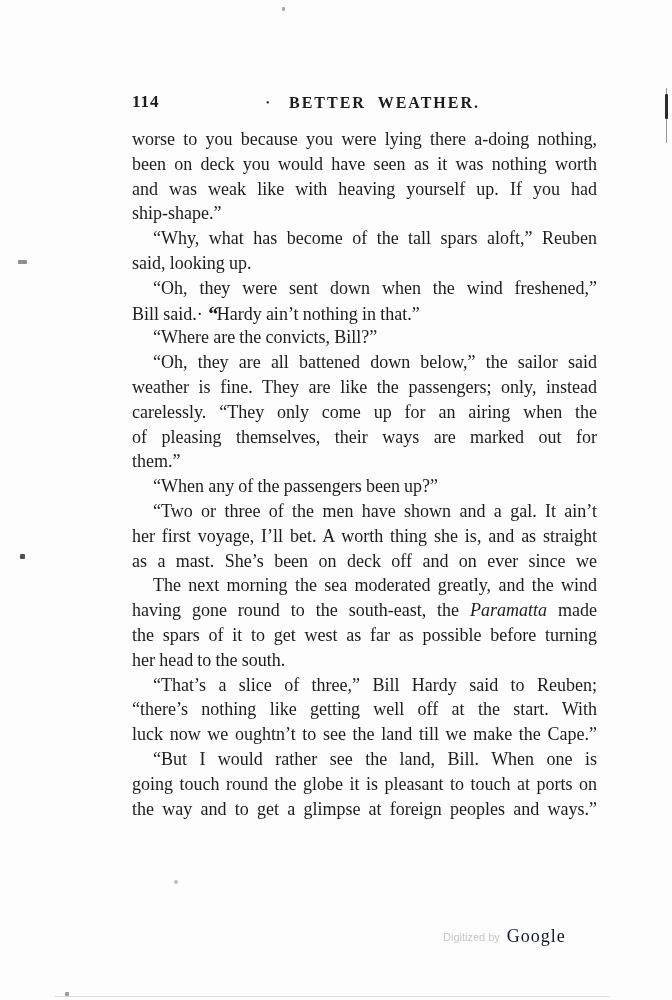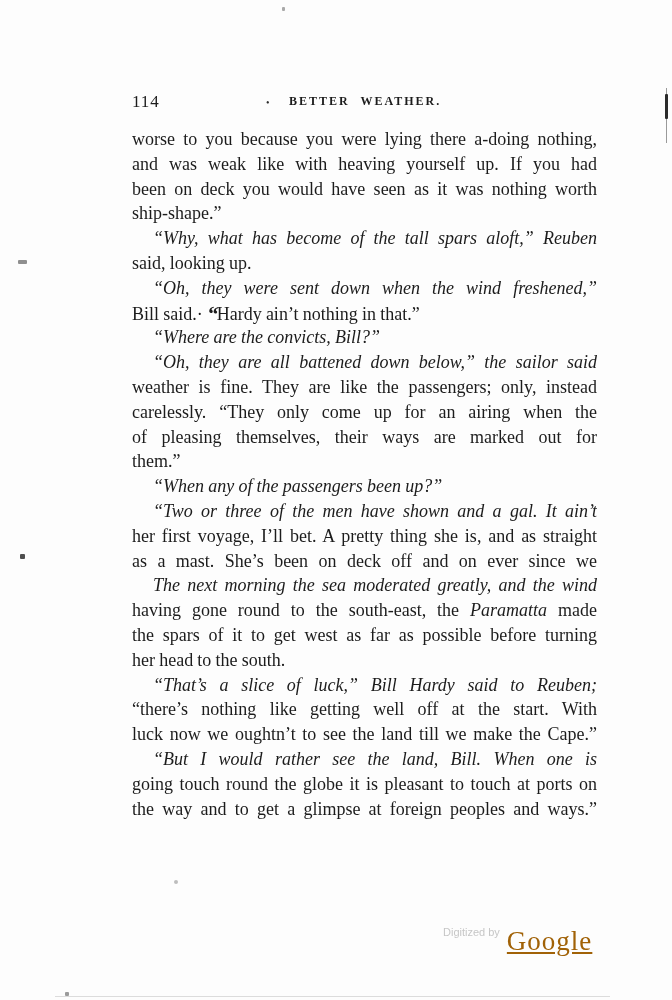--- a/index.html
+++ b/index.html
@@ -7,63 +7,63 @@
     position:relative;
     width:672px; height:1000px;
     background:#fdfdfd;
     overflow:hidden;
     font-family:"Liberation Serif","DejaVu Serif",serif;
     color:#1c1c1c;
   }
   
   .page-number {
     position:absolute; left:132px; top:92px;
-    font-size:17px; font-weight:normal; letter-spacing:1px;
+    font-size:17px; font-weight:bold; letter-spacing:1px;
   }
   .header-sep {
     position:absolute; left:266px; top:97px;
     font-size:10px; color:#2a2a2a;
   }
   .running-title {
     position:absolute; left:289px; top:94px;
-    font-size:12px; font-weight:bold;
+    font-size:16px; font-weight:bold;
     letter-spacing:2px; word-spacing:6px;text-align:right;
   }
   
   .body-text {
     position:absolute; left:132px; top:127px; width:465px;
   }
   .line {
     height:24.8px; line-height:24.8px;
     font-size:18px;
     overflow:hidden;
     text-align:justify; text-align-last:left;
     word-spacing:-0.3px;
   }
   .line.just { text-align-last:justify; }
-  .line.indent { padding-left:21px;font-style:italic; }
+  .line.indent { padding-left:21px; }
   .run-italic { font-style:italic; }
   .run-mark {
     display:inline-block;
     font-weight:bold; font-style:italic;
     font-size:1.2em; letter-spacing:-1px;
     transform:rotate(7deg) translateY(1px);
   }
   
   .footer {
     position:absolute; left:443px; top:926px;
-    display:flex; align-items:flex-start; gap:7px;
+    display:flex; align-items:center; gap:7px;
   }
   .digitized-by {
     font-family:"Liberation Sans","DejaVu Sans",sans-serif;
     font-size:11px; color:#c6c6c6;
   }
   .google-wordmark {
     font-family:"Liberation Serif","DejaVu Serif",serif;
-    font-size:27px; color:#a16207; letter-spacing:1px;text-decoration:underline;
+    font-size:18px; color:#0f172a; letter-spacing:1px;
   }
   
   .artifact { position:absolute; }
   .a-top-dot { left:282px; top:7px; width:3px; height:4px; background:#a9a9a9; border-radius:1px; }
   .a-right-line { right:5px; top:88px; width:1.5px; height:55px; background:#9a9a9a; }
   .a-right-blot { right:4px; top:94px; width:3.5px; height:25px; background:#2b2b2b; border-radius:1px; }
   .a-margin-dash { left:18px; top:260px; width:9px; height:4px; background:#8f8f8f; border-radius:1px; }
   .a-margin-dot { left:20px; top:554px; width:5px; height:5px; background:#4f4f4f; border-radius:1px; }
   .a-below-dot { left:174px; top:880px; width:4px; height:4px; background:#bdbdbd; border-radius:2px; }
   .a-bottom-dot { left:65px; top:992px; width:4px; height:4px; background:#9b9b9b; border-radius:1px; }
@@ -73,42 +73,42 @@
 <body>
 
 <div class="page">
 
   <div class="page-number">114</div>
   <div class="header-sep">•</div>
   <div class="running-title">BETTER WEATHER.</div>
 
   <div class="body-text" id="body-text">
       <div class="line just"><span>worse to you because you were lying there a-doing nothing,</span></div>
+      <div class="line just"><span>been on deck you would have seen as it was nothing worth</span></div>
       <div class="line just"><span>and was weak like with heaving yourself up.  If you had</span></div>
-      <div class="line just"><span>been on deck you would have seen as it was nothing worth</span></div>
       <div class="line"><span>ship-shape.”</span></div>
       <div class="line indent just"><span>“Why, what has become of the tall spars aloft,” Reuben</span></div>
       <div class="line"><span>said, looking up.</span></div>
       <div class="line indent just"><span>“Oh, they were sent down when the wind freshened,”</span></div>
       <div class="line"><span>Bill said.·  </span><span class="run-mark">“</span><span>Hardy ain’t nothing in that.”</span></div>
       <div class="line indent"><span>“Where are the convicts, Bill?”</span></div>
       <div class="line indent just"><span>“Oh, they are all battened down below,” the sailor said</span></div>
       <div class="line just"><span>weather is fine.  They are like the passengers; only, instead</span></div>
       <div class="line just"><span>carelessly.  “They only come up for an airing when the</span></div>
       <div class="line just"><span>of pleasing themselves, their ways are marked out for</span></div>
       <div class="line"><span>them.”</span></div>
       <div class="line indent"><span>“When any of the passengers been up?”</span></div>
       <div class="line indent just"><span>“Two or three of the men have shown and a gal.  It ain’t</span></div>
-      <div class="line just"><span>her first voyage, I’ll bet.  A pretty thing she is, and as straight</span></div>
+      <div class="line just"><span>her first voyage, I’ll bet.  A worth thing she is, and as straight</span></div>
       <div class="line just"><span>as a mast.  She’s been on deck off and on ever since we</span></div>
       <div class="line indent just"><span>The next morning the sea moderated greatly, and the wind</span></div>
       <div class="line just"><span>having gone round to the south-east, the </span><span class="run-italic">Paramatta</span><span> made</span></div>
       <div class="line just"><span>the spars of it to get west as far as possible before turning</span></div>
       <div class="line"><span>her head to the south.</span></div>
-      <div class="line indent just"><span>“That’s a slice of luck,” Bill Hardy said to Reuben;</span></div>
+      <div class="line indent just"><span>“That’s a slice of three,” Bill Hardy said to Reuben;</span></div>
       <div class="line just"><span>“there’s nothing like getting well off at the start.  With</span></div>
       <div class="line just"><span>luck now we oughtn’t to see the land till we make the Cape.”</span></div>
       <div class="line indent just"><span>“But I would rather see the land, Bill.  When one is</span></div>
       <div class="line just"><span>going touch round the globe it is pleasant to touch at ports on</span></div>
       <div class="line just"><span>the way and to get a glimpse at foreign peoples and ways.”</span></div>
     </div>
 
   <div class="footer">
     <span class="digitized-by">Digitized by</span>
     <span class="google-wordmark">Google</span>

